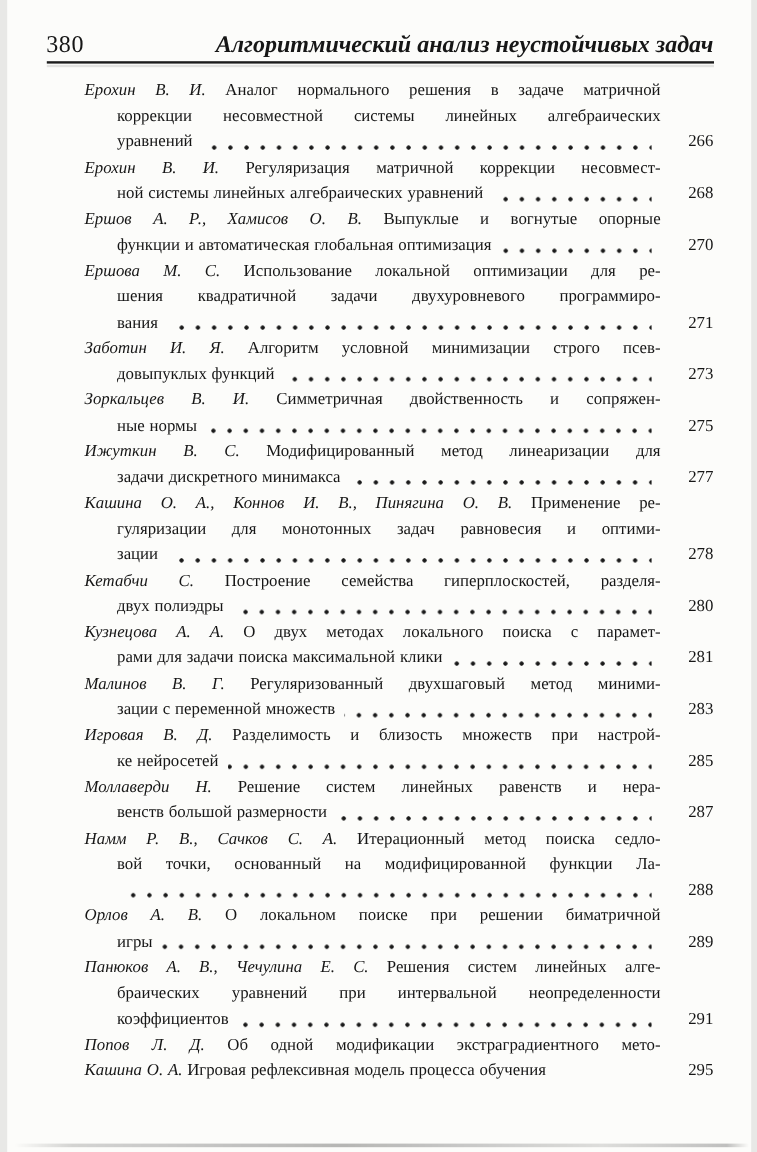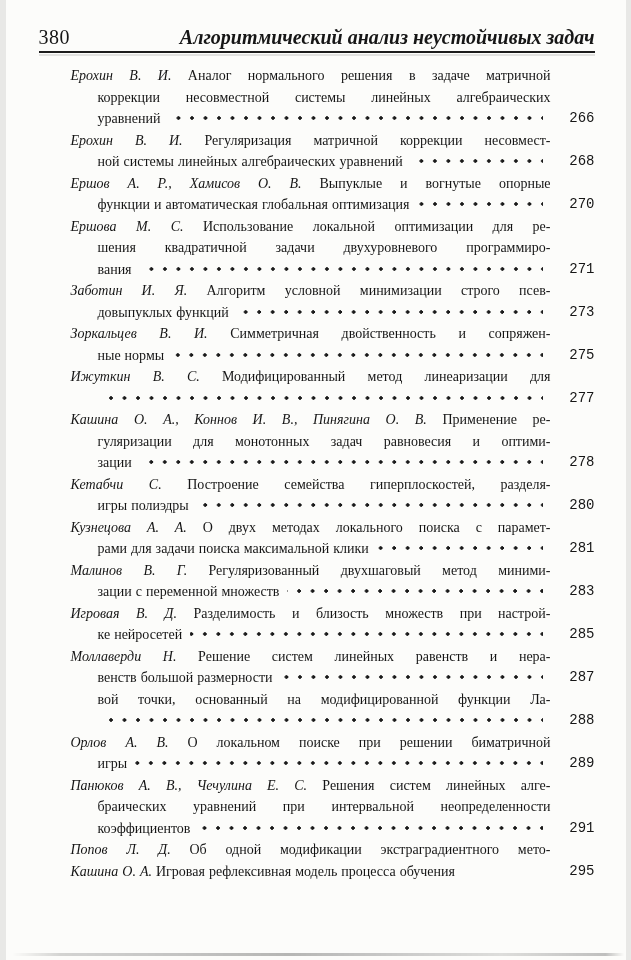--- a/index.html
+++ b/index.html
@@ -37,35 +37,35 @@
     word-spacing: 0.5px;
     margin-left: 32px;
   }
   .entry { margin: 0; }
   .line.just {
     text-align: justify;
     text-align-last: justify;
     padding-right: 44px;
   }
   .line.cont { padding-left: 27px; }
-  .line.last { display: flex; align-items: flex-start; }
+  .line.last { display: flex; align-items: center; }
   .line.last .txt { white-space: nowrap; }
   .authors { font-style: italic; }
   .leader {
     flex: 1 1 auto;
     height: 12px;
     margin: 0 12px 0 8px;
     background-image: radial-gradient(circle at 2px 2px, #1a1a1a 1.5px, rgba(0,0,0,0) 2px);
     background-size: 13.5px 4px;
     background-repeat: repeat-x;
     background-position: right 2px bottom 0px;
     min-width: 4px;
   }
   .leader.nodots { background-image: none; }
-  .pgnum { min-width: 40px; text-align: right; white-space: nowrap; font-family: Liberation Mono, monospace; }
+  .pgnum { min-width: 40px; text-align: right; white-space: nowrap; }
   .artifact {
     position: absolute;
     left: 6px;
     right: 2px;
     top: 953px;
     height: 2.5px;
     background: linear-gradient(90deg, rgba(0,0,0,0) 0%, rgba(0,0,0,0.16) 8%,
       rgba(0,0,0,0.28) 45%, rgba(0,0,0,0.12) 80%, rgba(0,0,0,0.24) 97%, rgba(0,0,0,0) 100%);
     filter: blur(0.5px);
   }
@@ -126,37 +126,38 @@
         <div class="line just"><span class="authors">Зоркальцев В. И.</span> Симметричная двойственность и сопряжен-</div>
         <div class="line last cont">
           <span class="txt">ные нормы</span>
           <span class="leader"></span>
           <span class="pgnum">275</span>
         </div>
       </div>
       <div class="entry">
         <div class="line just"><span class="authors">Ижуткин В. С.</span> Модифицированный метод линеаризации для</div>
         <div class="line last cont">
+          <span class="txt">задачи дискретного минимакса</span>
           <span class="leader"></span>
           <span class="pgnum">277</span>
         </div>
       </div>
       <div class="entry">
         <div class="line just"><span class="authors">Кашина О. А., Коннов И. В., Пинягина О. В.</span> Применение ре-</div>
         <div class="line just cont">гуляризации для монотонных задач равновесия и оптими-</div>
         <div class="line last cont">
           <span class="txt">зации</span>
           <span class="leader"></span>
           <span class="pgnum">278</span>
         </div>
       </div>
       <div class="entry">
         <div class="line just"><span class="authors">Кетабчи С.</span> Построение семейства гиперплоскостей, разделя-</div>
         <div class="line last cont">
-          <span class="txt">игры полиэдры</span>
+          <span class="txt">двух полиэдры</span>
           <span class="leader"></span>
           <span class="pgnum">280</span>
         </div>
       </div>
       <div class="entry">
         <div class="line just"><span class="authors">Кузнецова А. А.</span> О двух методах локального поиска с парамет-</div>
         <div class="line last cont">
           <span class="txt">рами для задачи поиска максимальной клики</span>
           <span class="leader"></span>
           <span class="pgnum">281</span>
@@ -180,20 +181,21 @@
       </div>
       <div class="entry">
         <div class="line just"><span class="authors">Моллаверди Н.</span> Решение систем линейных равенств и нера-</div>
         <div class="line last cont">
           <span class="txt">венств большой размерности</span>
           <span class="leader"></span>
           <span class="pgnum">287</span>
         </div>
       </div>
       <div class="entry">
+        <div class="line just"><span class="authors">Намм Р. В., Сачков С. А.</span> Итерационный метод поиска седло-</div>
         <div class="line just cont">вой точки, основанный на модифицированной функции Ла-</div>
         <div class="line last cont">
           <span class="leader"></span>
           <span class="pgnum">288</span>
         </div>
       </div>
       <div class="entry">
         <div class="line just"><span class="authors">Орлов А. В.</span> О локальном поиске при решении биматричной</div>
         <div class="line last cont">
           <span class="txt">игры</span>

